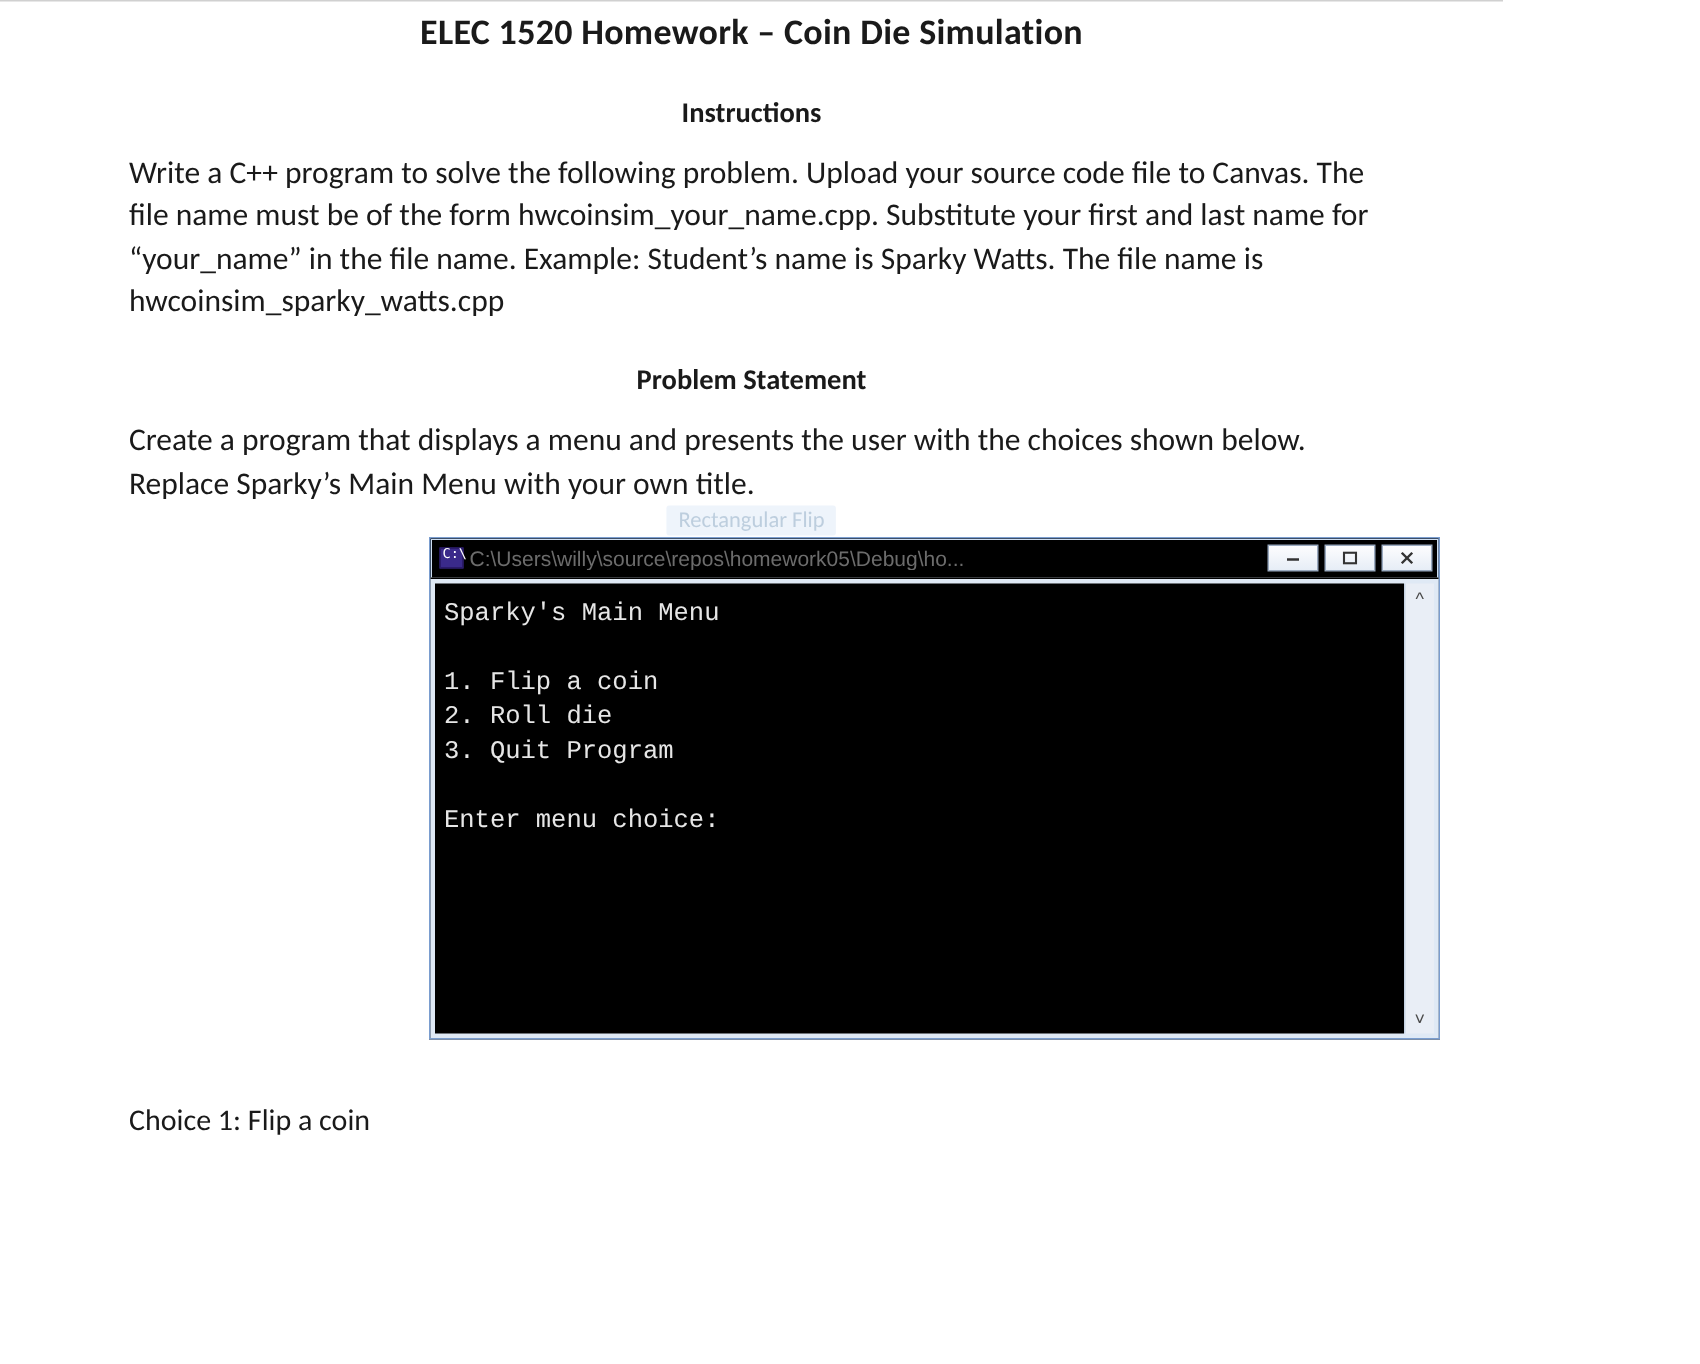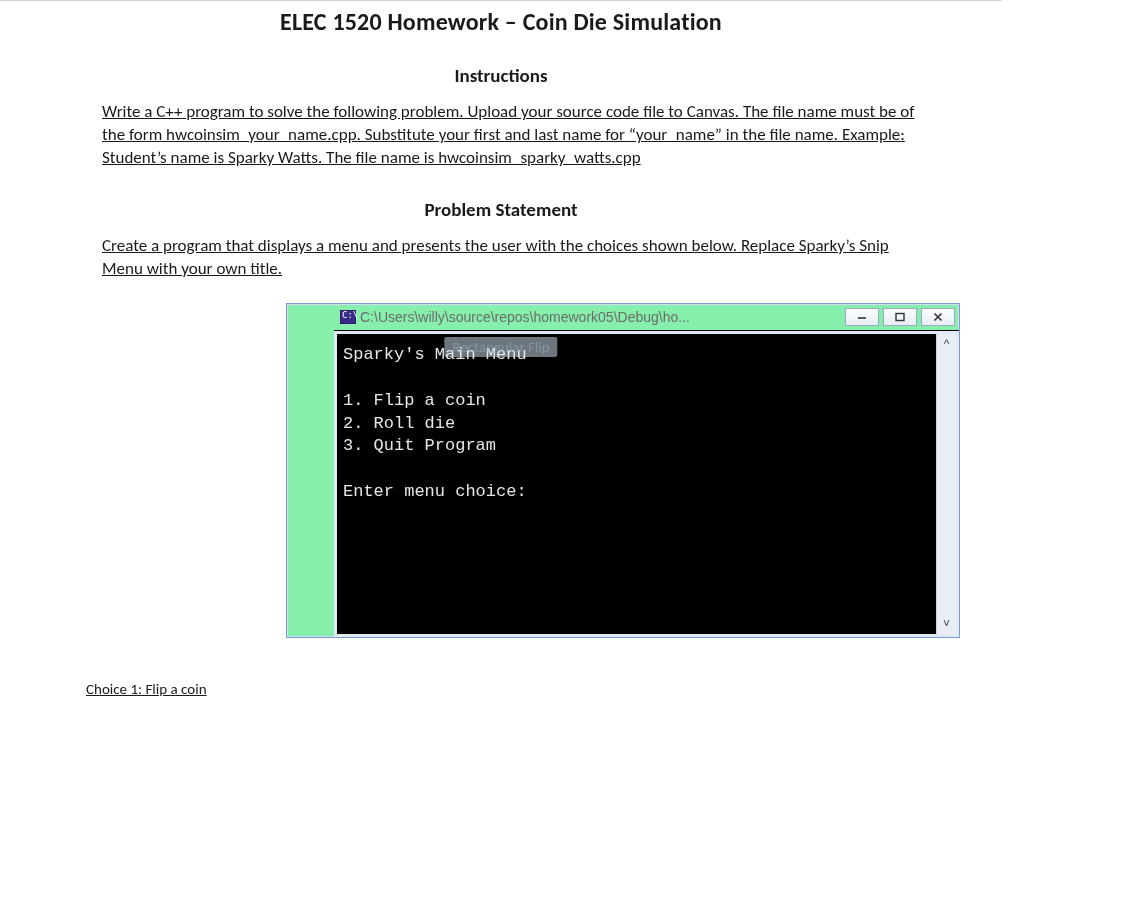--- a/index.html
+++ b/index.html
@@ -27,46 +27,44 @@
   .content {
     padding: 0 86px 0 86px;
   }
   .section-heading {
     font-weight: 700;
     font-size: 19px;
     margin: 28px 0 14px 0;
     text-align: center;
   }
   .body-text {
-    font-size: 17px;
+    font-size: 21px;
     line-height: 1.35;
-    margin: 0 0 10px 16px;
-    text-decoration: underline;
+    margin: 0 0 10px 0;
   }
   .watermark {
     position: absolute;
     left: 50%;
     top: 336px;
     transform: translateX(-50%);
     color: rgba(150,174,199,0.55);
     background: rgba(222,234,247,0.5);
     font-size: 15px;
     padding: 1px 8px;
     border-radius: 2px;
     pointer-events: none;
   }
   .console-wrap {
     margin: 22px 0 30px 200px;
     width: 674px;
   }
   .console-window {
     border: 1px solid #7a9dcf;
-    background: #86efac;
+    background: #000000;
     box-shadow: 0 0 0 1px #cfdff2 inset;
-    padding-left: 47px;
   }
   .titlebar {
     display: flex;
     align-items: center;
     height: 26px;
     padding: 0 4px 0 6px;
     gap: 4px;
   }
   .titlebar-icon {
     width: 16px; height: 14px;
@@ -132,42 +130,41 @@
     padding: 4px 0;
     color: #4a4a4a;
     font-family: Arial, sans-serif;
     font-size: 12px;
   }
   .vscroll .arrow {
     line-height: 1;
     user-select: none;
   }
   .choice-heading {
-    font-size: 15px;
+    font-size: 20px;
     margin: 42px 0 0 0;
-    text-decoration: underline;
   }
 </style>
 </head>
 <body>
 
 <div class="page">
 
   <div class="doc-title">ELEC 1520 Homework – Coin Die Simulation</div>
 
   <div class="content">
 
     <div class="section-heading">Instructions</div>
     <p class="body-text">Write a C++ program to solve the following problem. Upload your source code file to Canvas. The file name must be of the form hwcoinsim_your_name.cpp.  Substitute your first and last name for “your_name” in the file name. Example: Student’s name is Sparky Watts. The file name is hwcoinsim_sparky_watts.cpp</p>
 
     <div class="section-heading" style="">Problem Statement</div>
 
     <div class="watermark">Rectangular Flip</div>
 
-    <p class="body-text">Create a program that displays a menu and presents the user with the choices shown below. Replace Sparky’s Snip Menu with your own title.</p>
+    <p class="body-text">Create a program that displays a menu and presents the user with the choices shown below. Replace Sparky’s Main Menu with your own title.</p>
 
     <div class="console-wrap">
       <div class="console-window">
 
         <div class="titlebar">
           <div class="titlebar-icon"></div>
           <div class="titlebar-text">C:\Users\willy\source\repos\homework05\Debug\ho...</div>
           <div class="win-controls">
             <div class="win-btn">
               <svg width="12" height="10" viewBox="0 0 12 10">

